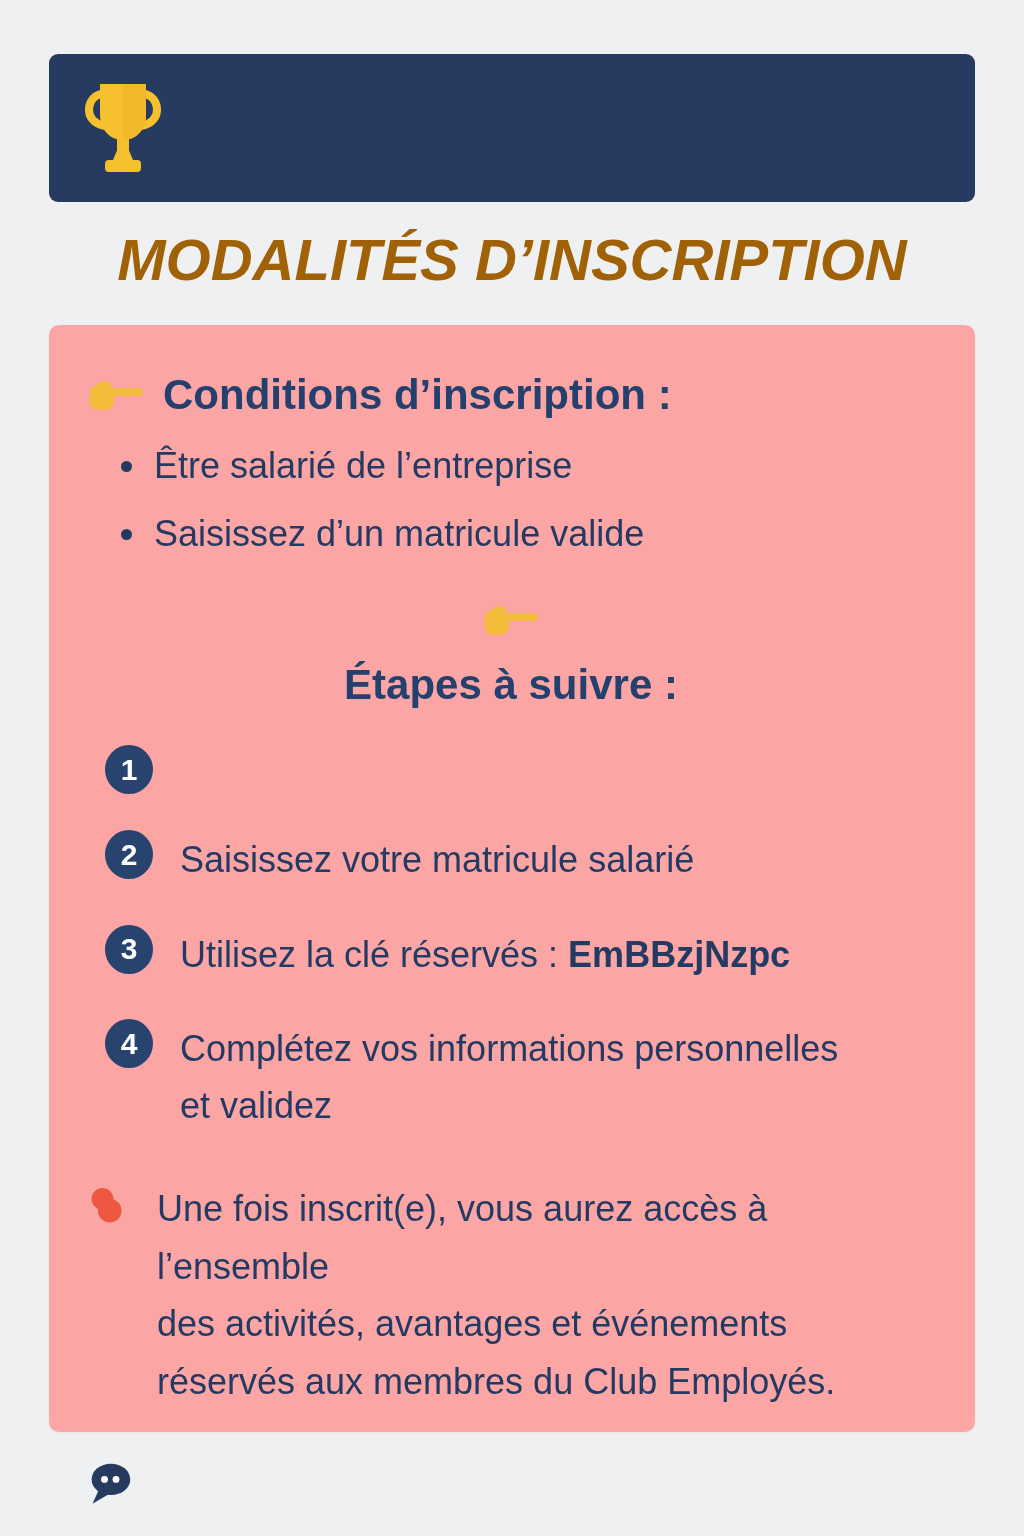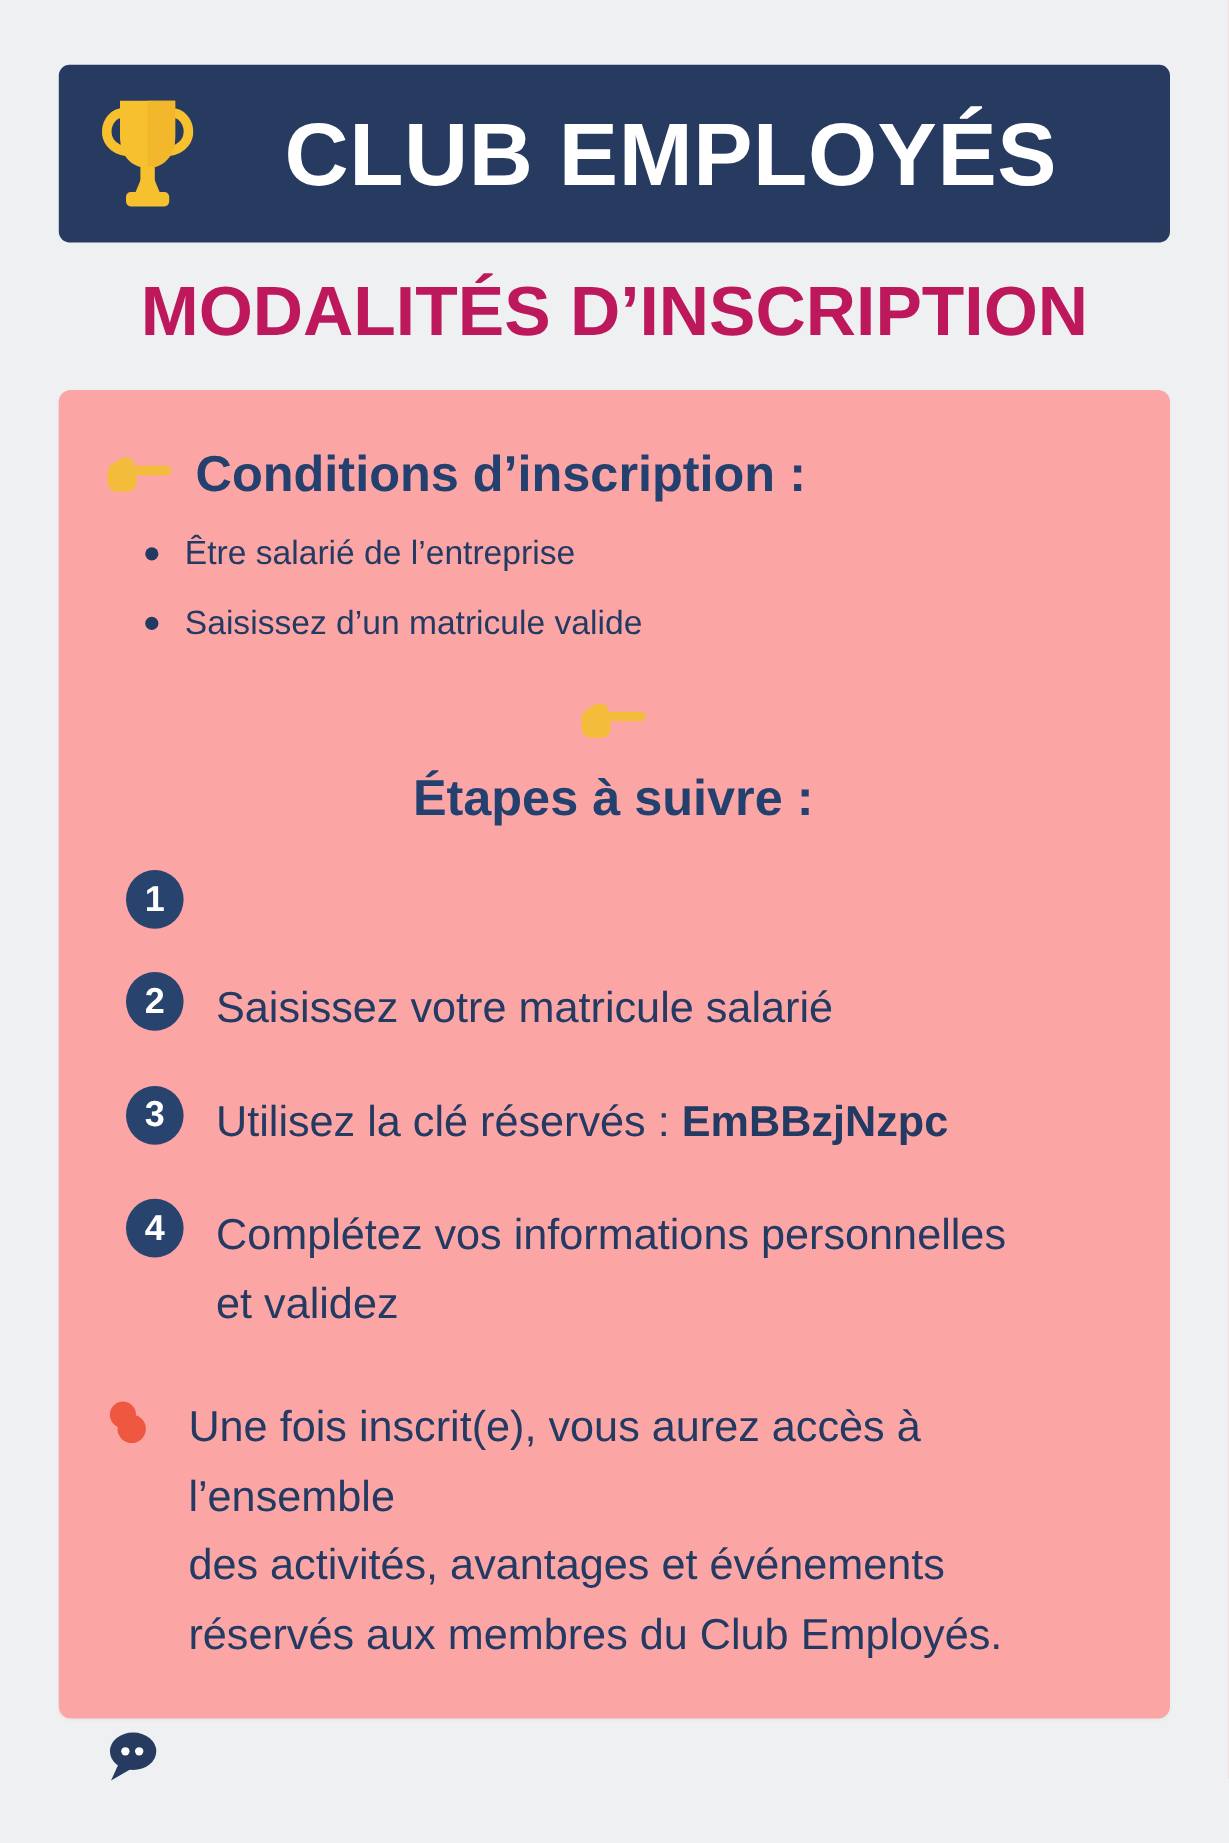--- a/index.html
+++ b/index.html
@@ -33,23 +33,24 @@
     white-space: nowrap;
   }
 
   
   .page-title {
     position: absolute; top: 226px; left: 0;
     width: 1024px;
     text-align: center;
     font-size: 58px;
     font-weight: bold;
-    color: #be185d;
+    color: #a16207;
     letter-spacing: 0px;
     white-space: nowrap;
+    font-style: italic;
   }
 
   
   .card {
     position: absolute; left: 49px; top: 325px;
     width: 926px; height: 1107px;
     background: #fca5a5;
     border-radius: 10px;
     box-shadow: 0 1px 3px rgba(0,0,0,0.04);
     padding: 46px 40px 16px 38px;
@@ -57,21 +58,21 @@
 
   .section-heading {
     display: flex; align-items: center; gap: 18px;
     font-size: 42px; font-weight: bold; color: #24406f;
   }
   .finger-wrap { width: 58px; height: 46px; flex: 0 0 auto; }
 
   .bullet-list { margin: 10px 0 0 34px; }
   .bullet-item { display: flex; align-items: center; gap: 22px; margin-top: 26px; }
   .bullet-dot { width: 11px; height: 11px; border-radius: 50%; background: #233a63; flex: 0 0 auto; }
-  .bullet-label { font-size: 28px; color: #233a63; }
+  .bullet-label { font-size: 36px; color: #233a63; }
 
   .steps-heading { margin-top: 42px; flex-direction: column; }
 
   .step-item { display: flex; align-items: flex-start; gap: 27px; margin-left: 18px; margin-top: 35px; }
   .step-badge {
     width: 48px; height: 49px; flex: 0 0 auto;
     border-radius: 50%;
     background: #28436e;
     color: #ffffff;
     font-size: 30px; font-weight: bold;
@@ -104,21 +105,20 @@
     <svg viewBox="0 0 100 104" width="100" height="104">
       <path d="M30 18 C14 18 8 46 32 50" fill="none" stroke="#f6c02e" stroke-width="8"></path>
       <path d="M70 18 C86 18 92 46 68 50" fill="none" stroke="#f6c02e" stroke-width="8"></path>
       <path d="M27 8 H73 V38 C73 54 63 64 50 64 C37 64 27 54 27 38 Z" fill="#f6c02e"></path>
       <path d="M50 8 H73 V38 C73 54 63 64 50 64 Z" fill="#f2b72a"></path>
       <rect x="44" y="63" width="12" height="12" fill="#f6c02e"></rect>
       <path d="M40 84 L60 84 L55 72 L45 72 Z" fill="#f6c02e"></path>
       <rect x="32" y="84" width="36" height="12" rx="4" fill="#f6c02e"></rect>
     </svg>
   </div>
-  <div class="banner-title">CLUB EMPLOYÉS</div>
 </div>
 
 <div class="page-title">MODALITÉS D’INSCRIPTION</div>
 
 <div class="card">
 
   <div>
     <div class="section-heading">
       <div class="finger-wrap">
         <svg viewBox="0 0 110 80" width="58" height="46">

